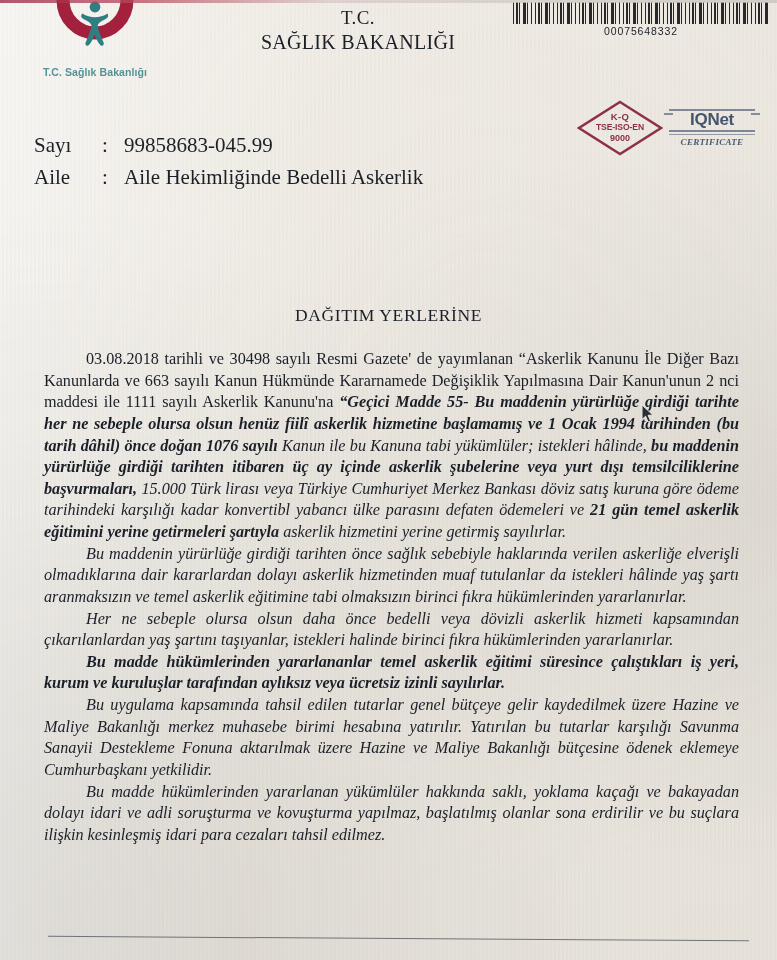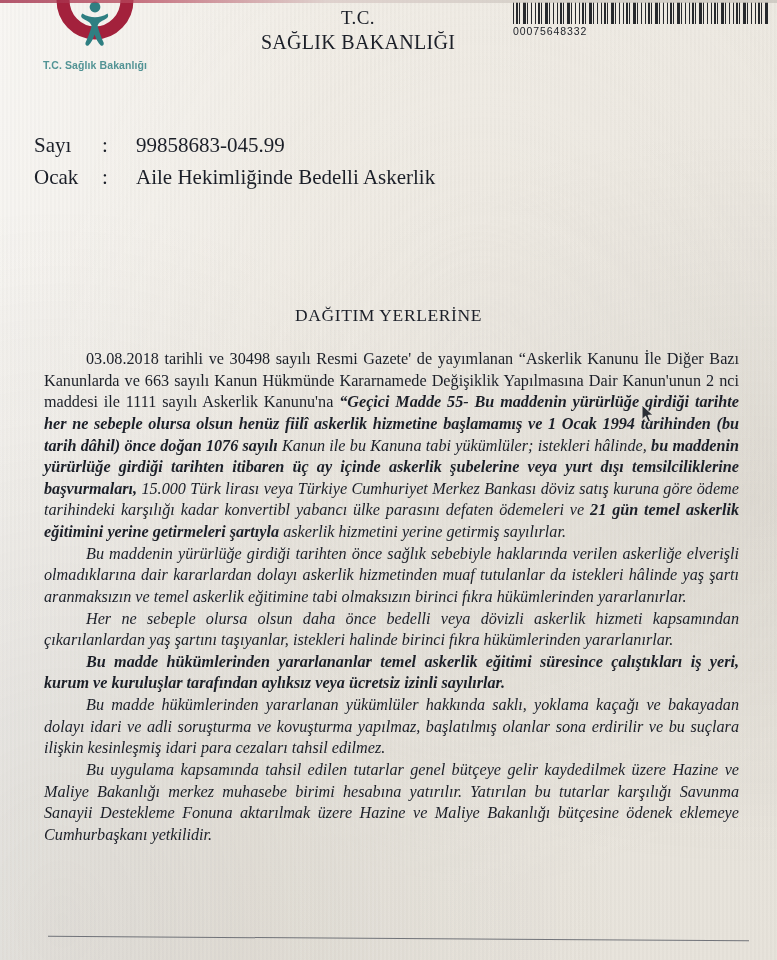--- a/index.html
+++ b/index.html
@@ -64,21 +64,21 @@
     text-align: center;
   }
   .logo-mark {
     width: 92px;
     height: 62px;
     margin: 0 auto;
     position: relative;
   }
   .logo-mark svg { display: block; }
   .logo-caption {
-    margin-top: 1px;
+    margin-top: 8px;
     font-family: "Liberation Sans", "DejaVu Sans", sans-serif;
     font-size: 10.5px;
     font-weight: 700;
     letter-spacing: .1px;
     color: #2f7f82;
     opacity: .82;
     filter: blur(.35px);
   }
 
   
@@ -102,21 +102,21 @@
     font-size: 17.5px;
     letter-spacing: .1px;
   }
 
   
   .barcode-block {
     position: absolute;
     right: 8px;
     top: 2px;
     width: 256px;
-    text-align: left;
+    text-align: center;
   }
   .barcode-bars {
     height: 22px;
     width: 100%;
     background-image: repeating-linear-gradient(90deg,
       #15181d 0px, #15181d 1px, transparent 1px, transparent 3px,
       #15181d 3px, #15181d 5px, transparent 5px, transparent 6px,
       #15181d 6px, #15181d 7px, transparent 7px, transparent 10px,
       #15181d 10px, #15181d 13px, transparent 13px, transparent 14px,
       #15181d 14px, #15181d 15px, transparent 15px, transparent 18px,
@@ -213,21 +213,21 @@
   .meta {
     position: absolute;
     left: 34px;
     top: 130px;
     font-size: 21px;
     line-height: 1.52;
   }
   .meta-row { display: flex; }
   .meta-key { width: 68px; }
   .meta-colon { width: 22px; }
-  .meta-val { white-space: nowrap; margin-left: 12px; }
+  .meta-val { white-space: nowrap; }
 
   
   .addressee {
     position: absolute;
     left: 0; right: 0;
     top: 305px;
     text-align: center;
     font-size: 17.5px;
     letter-spacing: .6px;
   }
@@ -304,49 +304,73 @@
   <div class="doc-header">
     <div class="l1">T.C.</div>
     <div class="l2">SAĞLIK BAKANLIĞI</div>
   </div>
 
   <div class="barcode-block">
     <div class="barcode-bars"></div>
     <div class="barcode-num">00075648332</div>
   </div>
 
+  <div class="certs">
+
+    <div class="tse-diamond">
+      <svg class="frame" width="86" height="56" viewBox="0 0 86 56" aria-hidden="true">
+        <polygon points="43,2 84,28 43,54 2,28" fill="none" stroke="#8e3044" stroke-width="2.4"></polygon>
+      </svg>
+      <div class="tse-text">
+        <div class="t1">K-Q</div>
+        <div class="t2">TSE-ISO-EN</div>
+        <div class="t3">9000</div>
+      </div>
+    </div>
+
+    <div class="iqnet">
+      <span class="iqnet-dash l"></span>
+      <span class="iqnet-dash r"></span>
+      <div class="iqnet-rule-top"></div>
+      <div class="iqnet-name">IQNet</div>
+      <div class="iqnet-rule-bot"></div>
+      <div class="iqnet-rule-bot2"></div>
+      <div class="iqnet-sub">CERTIFICATE</div>
+    </div>
+
+  </div>
 
   <div class="meta">
     <div class="meta-row">
       <span class="meta-key">Sayı</span>
       <span class="meta-colon">:</span>
       <span class="meta-val">99858683-045.99</span>
     </div>
     <div class="meta-row">
-      <span class="meta-key">Ocak</span>
+      <span class="meta-key">Aile</span>
       <span class="meta-colon">:</span>
       <span class="meta-val">Aile Hekimliğinde Bedelli Askerlik</span>
     </div>
   </div>
 
   <div class="addressee">DAĞITIM YERLERİNE</div>
 
   <div class="body">
 
     <p><span>03.08.2018 tarihli ve 30498 sayılı Resmi Gazete' de yayımlanan “Askerlik Kanunu İle Diğer Bazı Kanunlarda ve 663 sayılı Kanun Hükmünde Kararnamede Değişiklik Yapılmasına Dair Kanun'unun 2 nci maddesi ile 1111 sayılı Askerlik Kanunu'na </span><i><span class="bi">“Geçici Madde 55- Bu maddenin yürürlüğe girdiği tarihte her ne sebeple olursa olsun henüz fiilî askerlik hizmetine başlamamış ve 1 Ocak 1994 tarihinden (bu tarih dâhil) önce doğan 1076 sayılı </span><span>Kanun ile bu Kanuna tabi yükümlüler; istekleri hâlinde, </span><span class="bi">bu maddenin yürürlüğe girdiği tarihten itibaren üç ay içinde askerlik şubelerine veya yurt dışı temsilciliklerine başvurmaları, </span><span>15.000 Türk lirası veya Türkiye Cumhuriyet Merkez Bankası döviz satış kuruna göre ödeme tarihindeki karşılığı kadar konvertibl yabancı ülke parasını defaten ödemeleri ve </span><span class="bi">21 gün temel askerlik eğitimini yerine getirmeleri şartıyla </span><span>askerlik hizmetini yerine getirmiş sayılırlar.</span></i></p>
 
     <p class="quote">Bu maddenin yürürlüğe girdiği tarihten önce sağlık sebebiyle haklarında verilen askerliğe elverişli olmadıklarına dair kararlardan dolayı askerlik hizmetinden muaf tutulanlar da istekleri hâlinde yaş şartı aranmaksızın ve temel askerlik eğitimine tabi olmaksızın birinci fıkra hükümlerinden yararlanırlar.</p>
 
     <p class="quote">Her ne sebeple olursa olsun daha önce bedelli veya dövizli askerlik hizmeti kapsamından çıkarılanlardan yaş şartını taşıyanlar, istekleri halinde birinci fıkra hükümlerinden yararlanırlar.</p>
 
     <p class="quote"><b>Bu madde hükümlerinden yararlananlar temel askerlik eğitimi süresince çalıştıkları iş yeri, kurum ve kuruluşlar tarafından aylıksız veya ücretsiz izinli sayılırlar.</b></p>
 
+    <p class="quote">Bu uygulama kapsamında tahsil edilen tutarlar genel bütçeye gelir kaydedilmek üzere Hazine ve Maliye Bakanlığı merkez muhasebe birimi hesabına yatırılır. Yatırılan bu tutarlar karşılığı Savunma Sanayii Destekleme Fonuna aktarılmak üzere Hazine ve Maliye Bakanlığı bütçesine ödenek eklemeye Cumhurbaşkanı yetkilidir.</p>
+
     <p class="quote">Bu madde hükümlerinden yararlanan yükümlüler hakkında saklı, yoklama kaçağı ve bakayadan dolayı idari ve adli soruşturma ve kovuşturma yapılmaz, başlatılmış olanlar sona erdirilir ve bu suçlara ilişkin kesinleşmiş idari para cezaları tahsil edilmez.</p>
-
-    <p class="quote">Bu uygulama kapsamında tahsil edilen tutarlar genel bütçeye gelir kaydedilmek üzere Hazine ve Maliye Bakanlığı merkez muhasebe birimi hesabına yatırılır. Yatırılan bu tutarlar karşılığı Savunma Sanayii Destekleme Fonuna aktarılmak üzere Hazine ve Maliye Bakanlığı bütçesine ödenek eklemeye Cumhurbaşkanı yetkilidir.</p>
 
 
   </div>
 
   <div class="bottom-rule"></div>
 
   <div class="cursor-artifact">
     <svg width="14" height="20" viewBox="0 0 14 20" aria-hidden="true">
       <path d="M1 1 L1 15.5 L4.6 12.2 L7.1 18 L9.6 16.9 L7.1 11.3 L12 11.1 Z" fill="#2b2f36" stroke="#e9e5de" stroke-width="1"></path>
     </svg>

